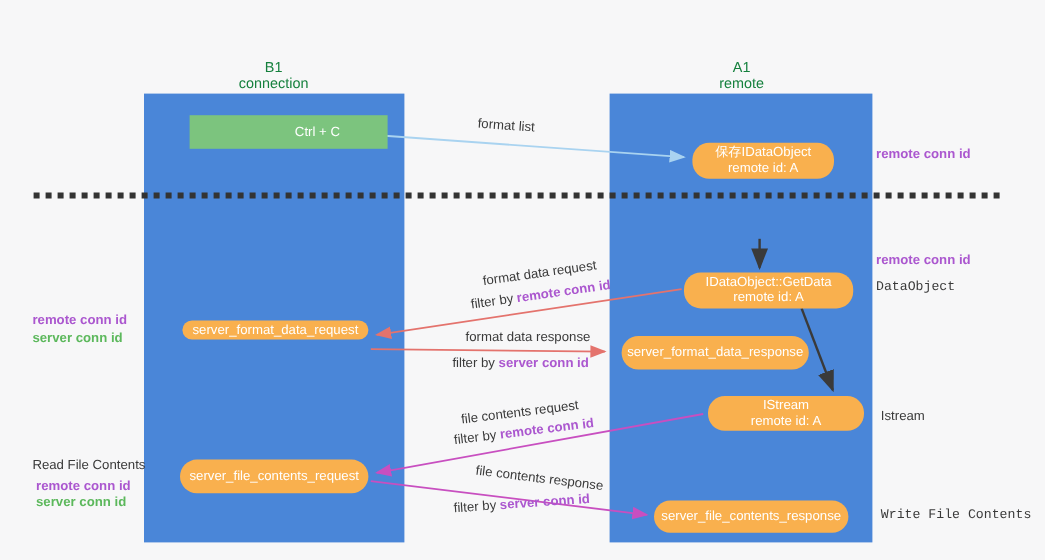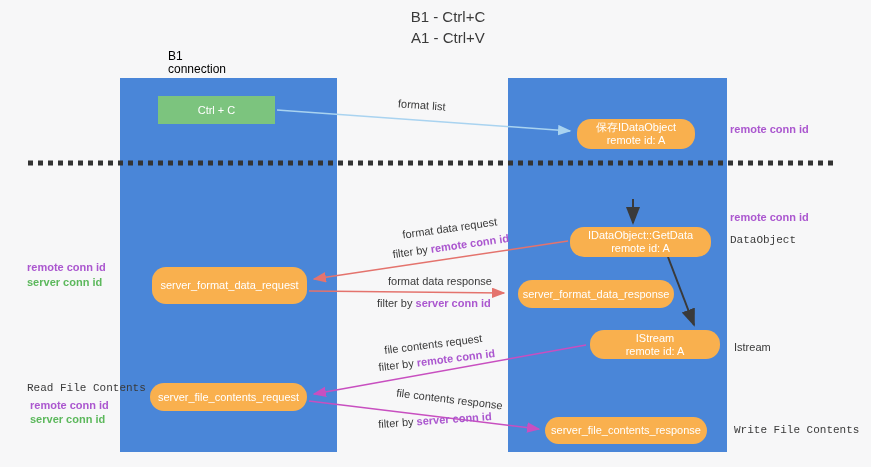--- a/index.html
+++ b/index.html
@@ -1,41 +1,41 @@
 <!DOCTYPE html>
 <html><head>
 <meta charset="utf-8">
 <style>
   html,body{margin:0;padding:0;background:#f7f7f8;font-family:"Liberation Sans",sans-serif;}
   .canvas{position:relative;width:871px;height:467px;background:#f7f7f8;overflow:hidden;}
 
   .title{position:absolute;left:358px;top:6px;width:180px;text-align:center;
          font-size:15px;line-height:21px;color:#3a3a3a;}
 
-  .col-header{position:absolute;top:50px;width:120px;text-align:left;
-              font-size:12px;line-height:13px;color:#000000;}
+  .col-header{position:absolute;top:50px;width:120px;text-align:center;
+              font-size:12px;line-height:13px;color:#15803d;}
   .col-header.b1{left:168px;}
   .col-header.a1{left:558px;}
 
   .lifeline{position:absolute;top:78px;height:374px;background:#4a86d8;}
   .lifeline.b1{left:120px;width:217px;}
   .lifeline.a1{left:508px;width:219px;}
 
   svg.overlay{position:absolute;left:0;top:0;}
 
   .node{position:absolute;color:#fff;text-align:center;font-size:11px;
         display:flex;flex-direction:column;justify-content:center;line-height:13px;}
   .node.green{background:#7cc47e;}
   .node.orange{background:#f9b04e;border-radius:14px;}
 
-  .n-ctrl-c{left:158px;top:96px;width:117px;height:28px;}
+  .n-ctrl-c{left:158px;top:96px;width:117px;height:28px;padding-left:48px;}
   .n-save{left:577px;top:119px;width:118px;height:30px;}
   .n-ctrl-v{left:574px;top:173px;width:119px;height:25px;}
   .n-getdata{left:570px;top:227px;width:141px;height:30px;}
-  .n-sfdreq{left:152px;top:267px;width:155px;height:37px;}
+  .n-sfdreq{left:152px;top:267px;width:155px;height:16px;}
   .n-sfdresp{left:518px;top:280px;width:156px;height:28px;}
   .n-istream{left:590px;top:330px;width:130px;height:29px;}
   .n-sfcreq{left:150px;top:383px;width:157px;height:28px;}
   .n-sfcresp{left:545px;top:417px;width:162px;height:27px;}
 
   .lbl{position:absolute;font-size:11px;color:#3a3a3a;white-space:nowrap;}
   .lbl.purple{color:#ab57cf;font-weight:bold;}
   .lbl.green{color:#5cb85c;font-weight:bold;}
   .sfx-purple{color:#ab57cf;font-weight:bold;}
 
@@ -51,42 +51,42 @@
   .p-fdr-filter{left:392px;top:240px;}
   .p-fdresp{left:388px;top:275px;}
   .p-fdresp-filter{left:377px;top:297px;}
   .p-fcr{left:384px;top:338px;}
   .p-fcr-filter{left:378px;top:354px;}
   .p-fcresp{left:396px;top:393px;}
   .p-fcresp-filter{left:378px;top:414px;}
 
   .p-left-remote-1{left:27px;top:261px;}
   .p-left-server-1{left:27px;top:276px;}
-  .p-read-file{left:27px;top:382px;font-family:Liberation Mono, monospace;}
+  .p-read-file{left:27px;top:382px;}
   .p-left-remote-2{left:30px;top:399px;}
   .p-left-server-2{left:30px;top:413px;}
   .p-right-remote-1{left:730px;top:123px;}
   .p-right-remote-2{left:730px;top:211px;}
   .p-dataobject{left:730px;top:234px;font-family:Liberation Mono, monospace;}
   .p-istream{left:734px;top:341px;}
   .p-write-file{left:734px;top:424px;font-family:Liberation Mono, monospace;}
 </style>
 </head>
 <body>
 
 <div class="canvas">
 
-  <div class="title">
-    <div>B1 - Ctrl+C</div>
-    <div>A1 - Ctrl+V</div>
-  </div>
 
   <div class="col-header b1">
     <div>B1</div>
     <div>connection</div>
+  </div>
+  <div class="col-header a1">
+    <div>A1</div>
+    <div>remote</div>
   </div>
 
   <div class="lifeline b1"></div>
   <div class="lifeline a1"></div>
 
   <svg class="overlay" width="871" height="467" viewBox="0 0 871 467">
     <defs>
       <marker id="m-blue" markerWidth="9" markerHeight="8" refX="8" refY="3.5" orient="auto">
         <path d="M0,0 L9,3.5 L0,7 z" fill="#a9d3f0"></path>
       </marker>

